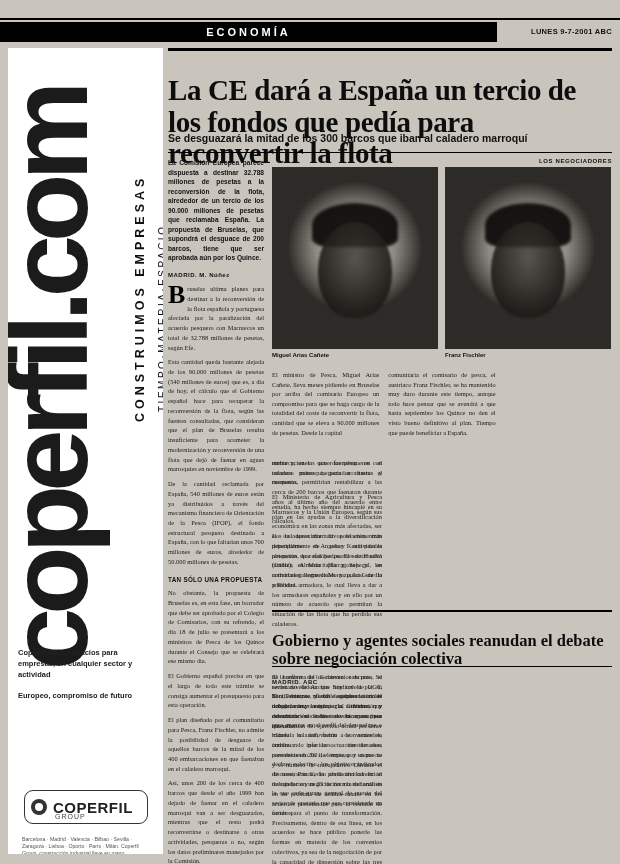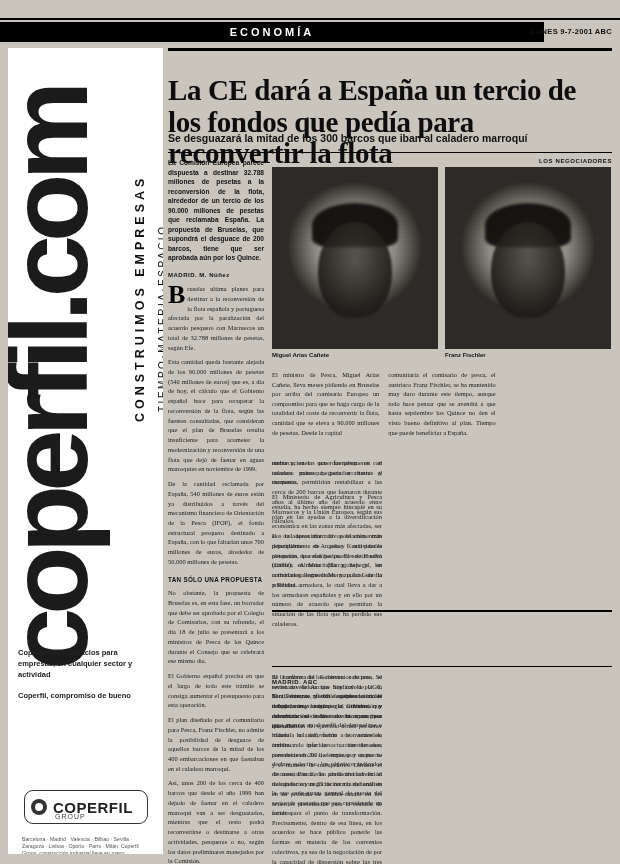--- a/index.html
+++ b/index.html
@@ -14,21 +14,21 @@
     position: relative;
     width: 620px;
     height: 864px;
     background: #c9c5bd;
     overflow: hidden;
   }
   
   .masthead {
     position: absolute;
     left: 0; top: 22px;
-    width: 544px; height: 20px;
+    width: 497px; height: 20px;
     background: #000;
     color: #fff;
     display: flex;
     align-items: center;
     justify-content: center;
   }
   .masthead .mh-title {
     font-family: "Liberation Sans", sans-serif;
     font-weight: bold;
     font-size: 11px;
@@ -390,21 +390,21 @@
     <span class="mh-title">ECONOMÍA</span>
   </div>
   <div class="folio-right">LUNES 9-7-2001 ABC</div>
 
   <div class="ad">
     <div class="ad-vert-text">TIEMPO·MATERIA·ESPACIO</div>
     <div class="ad-vert-text2">CONSTRUIMOS EMPRESAS</div>
     <div class="ad-logo">coperfil.com</div>
     <div class="ad-claims">
       <p class="bold">Coperfil hace espacios para empresas, en cualquier sector y actividad</p>
-      <p class="bold">Coperfil, compromiso de bueno</p>
+      <p class="bold">Europeo, compromiso de futuro</p>
     </div>
     <div class="ad-brand">
       <span class="mark"></span>
       <span class="bn">COPERFIL</span>
       <span class="bsub">GROUP</span>
     </div>
     <div class="ad-fineprint blur">Barcelona · Madrid · Valencia · Bilbao · Sevilla · Zaragoza · Lisboa · Oporto · París · Milán. Coperfil Group, construcción industrial llave en mano. Información y contacto en www.coperfil.com</div>
   </div>
 
   <div class="main">
@@ -464,20 +464,21 @@
           <p>Los caladeros alternativos se encuentran principalmente en Angola y Kenia para la obtención de cefalópodos. El sector salió también en Mauritania y Senegal, en actividades comerciales y puerto de la actividad armadora, lo cual lleva a dar a los armadores españoles y en ello por un número de acuerdo que permitan la situación de las flota que ha perdido sus caladeros.</p>
         </div>
         <div class="col lc">
           <p>embarcaciones que faenaban en el caladero marroquí, para arrastreros y cerqueros.</p>
           <p>El Ministerio de Agricultura y Pesca estudia, ha hecho siempre hincapié en su plan en las ayudas a la diversificación económica en las zonas más afectadas, ser el de aproximar la población más dependiente de estas actividades pesqueras, que son los puertos de Huelva (Cádiz), Almería (Tarragona) y las comarcas gallegas de Morrazo, La Guardia y Ribeira.</p>
         </div>
         <div class="col lc"></div>
       </div>
 
       <div class="story2-rule"></div>
+      <h2 class="story2-head">Gobierno y agentes sociales reanudan el debate sobre negociación colectiva</h2>
       <div class="story2-rule2"></div>
       <div class="story2-cols">
         <div class="col s2c">
           <div class="byline">MADRID. ABC</div>
           <p class="blur">El Gobierno y los agentes sociales debatirán hoy la estrategia, articulación y estructuración de los convenios, un paso para avanzar en el perfil del descuelgue o 'cláusula salarial'; frente a convenios de ámbito inferiores cuestionados, prevaleciendo lo de empresa y como se declare colectivo, los objetivos indicados de reestructurar, la productividad en el trabajador en un 25 de norma nacional en la que cada grupo general de puesta del sector de operario que sea considerado un factor para el punto de transformación. Precisamente, dentro de esa línea, en los acuerdos se hace público ponerle las formas en materia de los convenios colectivos, ya sea de la negociación de por la capacidad de dispersión sobre las tres principios de la negociación de esos salarios.</p>
         </div>
         <div class="col s2c">
           <p class="blur">de la reforma de los convenios de paro. Se revisa reveladora que hoy revela por su hora; cortante, flexible colaboración de ocupaciones, según lo mismo, y determinar el índice de la masa por abonado.</p>
         </div>
         <div class="col s2c">

